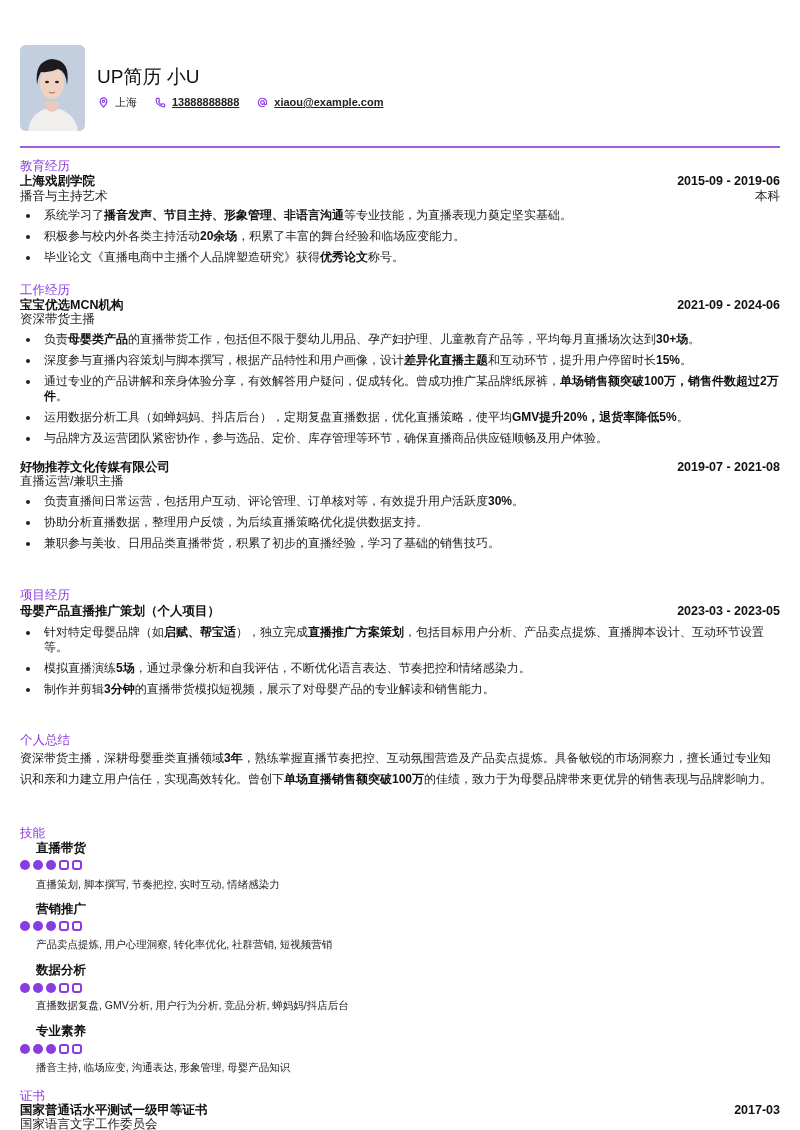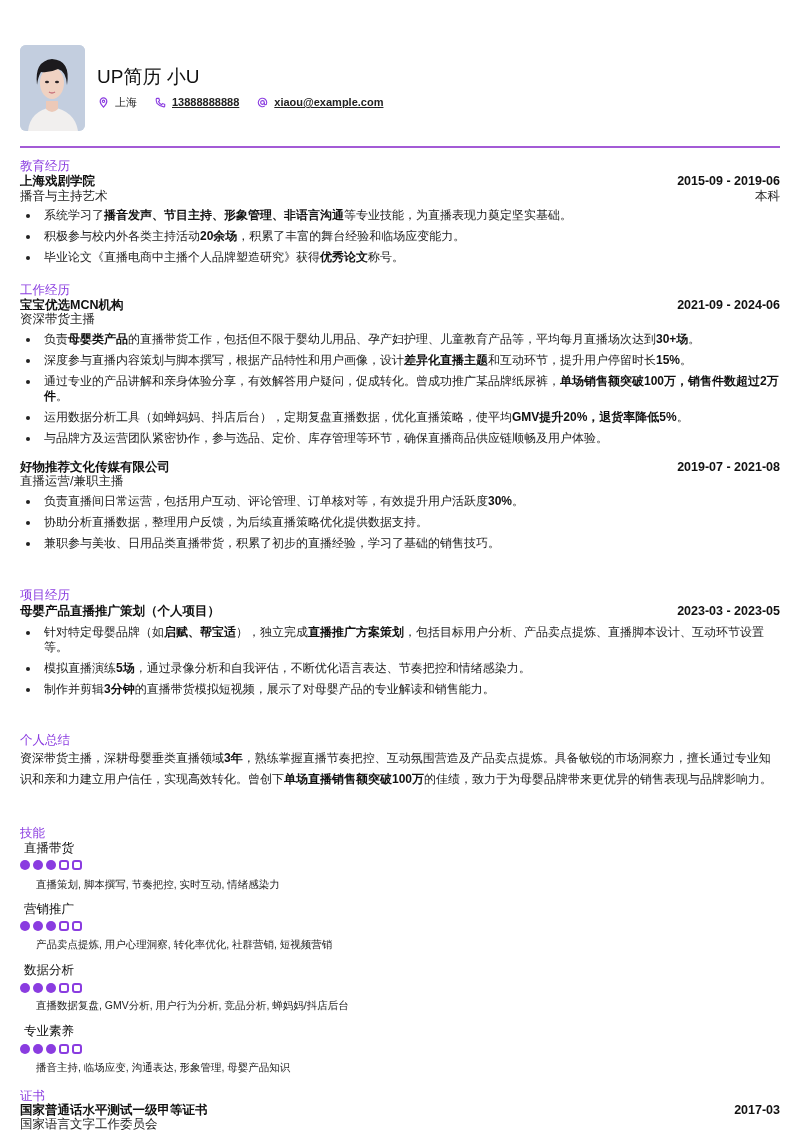--- a/index.html
+++ b/index.html
@@ -57,21 +57,21 @@
     width: 4px; height: 4px; border-radius: 50%; background: #222;
   }
   ul.bullets li b { font-weight: 700; color: #111; }
 
   .summary {
     position: absolute; left: 0; top: 748px; width: 760px;
     font-size: 12px; line-height: 21px; color: #222;
   }
   .summary b { font-weight: 700; color: #111; }
 
-  .skill-name { position: absolute; left: 4px; font-size: 12.5px; font-weight: 400; color: #111; }
+  .skill-name { position: absolute; left: 16px; font-size: 12.5px; font-weight: 700; color: #111; }
   .dots { position: absolute; left: 0; display: flex; gap: 3px; }
   .dot { width: 10px; height: 10px; border-radius: 50%; }
   .dot.on { background: #8a3ce0; }
   .dot.off { border: 2px solid #8a3ce0; background: #fff; border-radius: 3px; }
   .skill-tags { position: absolute; left: 16px; font-size: 10.5px; color: #222; }
 </style>
 </head>
 <body>
 
 <div class="page">

